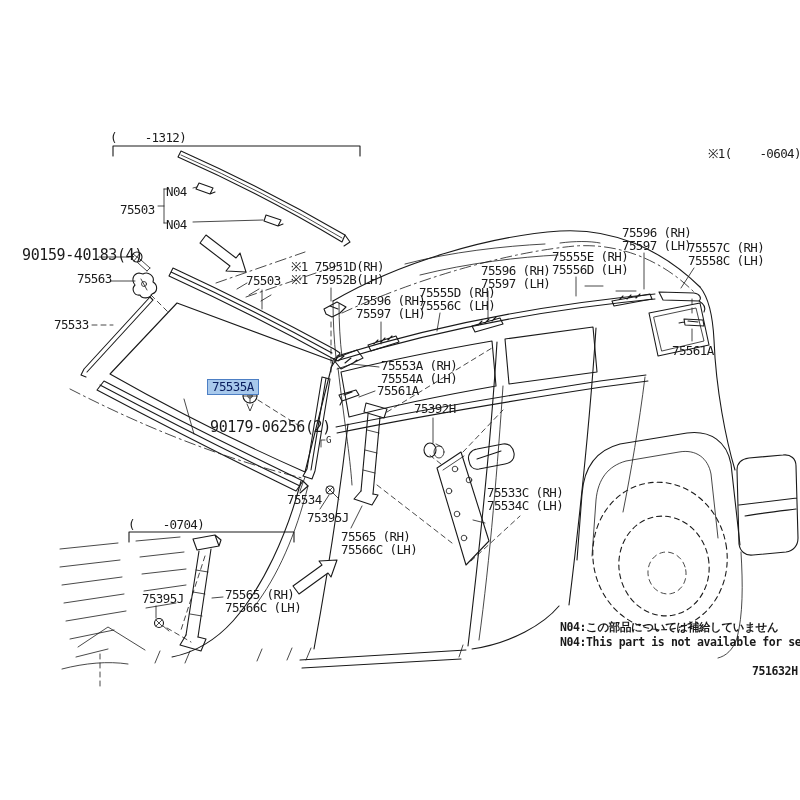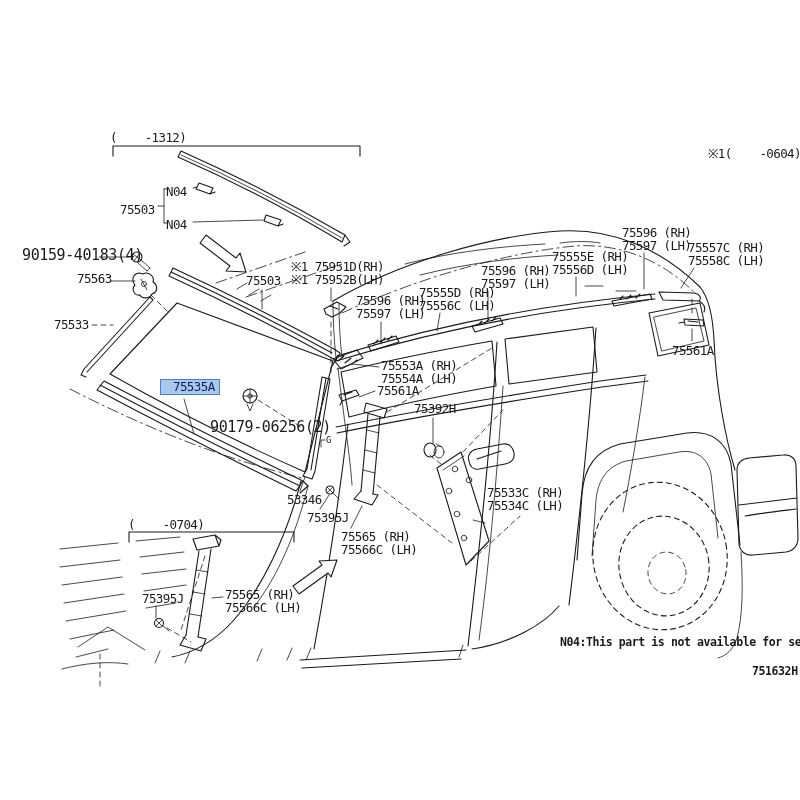--- a/index.html
+++ b/index.html
@@ -8,21 +8,21 @@
   html,body{margin:0;padding:0;background:#fff;}
   .stage{position:relative;width:800px;height:800px;background:#fff;overflow:hidden;
          font-family:"DejaVu Sans Mono",monospace;}
   .stage svg{position:absolute;left:0;top:0;}
   .lbl{position:absolute;font-family:"DejaVu Sans Mono",monospace;font-weight:normal;
        font-size:12.5px;line-height:13px;letter-spacing:-0.6px;color:var(--ink);
        white-space:pre;}
   .lbl.sm{font-size:15px;letter-spacing:-0.4px;line-height:12px;}
   .lbl.tiny{font-size:9px;letter-spacing:0;}
   .lbl.hl{background:var(--hl-bg);border:1.5px solid var(--hl-border);
-          color:var(--hl-text);padding:0 4px 1px 12px;}
+          color:var(--hl-text);padding:0 4px 1px 4px;margin-left:47px;}
   .note{position:absolute;font-family:"DejaVu Sans Mono",monospace;font-weight:bold;
         font-size:11.5px;line-height:13px;letter-spacing:-0.4px;color:var(--ink);white-space:pre;}
   path,ellipse,circle{vector-effect:non-scaling-stroke;}
   .ln{fill:none;stroke:var(--ink);stroke-width:1.1;stroke-linecap:round;stroke-linejoin:round;}
   .thin{stroke-width:0.8;}
   .dd{stroke-dasharray:11 4 2 4;}
   .dsh{stroke-dasharray:5 4;}
   .wfill{fill:#fff;stroke:var(--ink);stroke-width:1.1;stroke-linejoin:round;}
 </style>
 </head>
@@ -200,29 +200,30 @@
 75556D (LH)</span>
 <span class="lbl" style="left:622px;top:226px">75596 (RH)
 75597 (LH)</span>
 <span class="lbl" style="left:688px;top:241px">75557C (RH)
 75558C (LH)</span>
 <span class="lbl" style="left:381px;top:359px">75553A (RH)
 75554A (LH)</span>
 <span class="lbl" style="left:377px;top:384px">75561A</span>
 <span class="lbl" style="left:414px;top:402px">75392H</span>
 <span class="lbl" style="left:672px;top:344px">75561A</span>
-<span class="lbl" style="left:287px;top:493px">53346</span>
+<span class="lbl" style="left:287px;top:493px">75534</span>
 <span class="lbl" style="left:307px;top:511px">75395J</span>
 <span class="lbl" style="left:341px;top:530px">75565 (RH)
 75566C (LH)</span>
 <span class="lbl" style="left:487px;top:486px">75533C (RH)
 75534C (LH)</span>
 <span class="lbl" style="left:128px;top:518px">(    -0704)</span>
 <span class="lbl" style="left:142px;top:592px">75395J</span>
 <span class="lbl" style="left:225px;top:588px">75565 (RH)
 75566C (LH)</span>
 <span class="lbl" style="left:708px;top:147px">※1(    -0604)</span>
 <span class="lbl tiny" style="left:326px;top:434px">G</span>
 
+<span class="note" style="left:560px;top:621px">N04:この部品については補給していません</span>
 <span class="note" style="left:560px;top:636px">N04:This part is not available for service</span>
 <span class="note" style="left:752px;top:665px">751632H</span>
 
 </div>
 
 </body></html>

